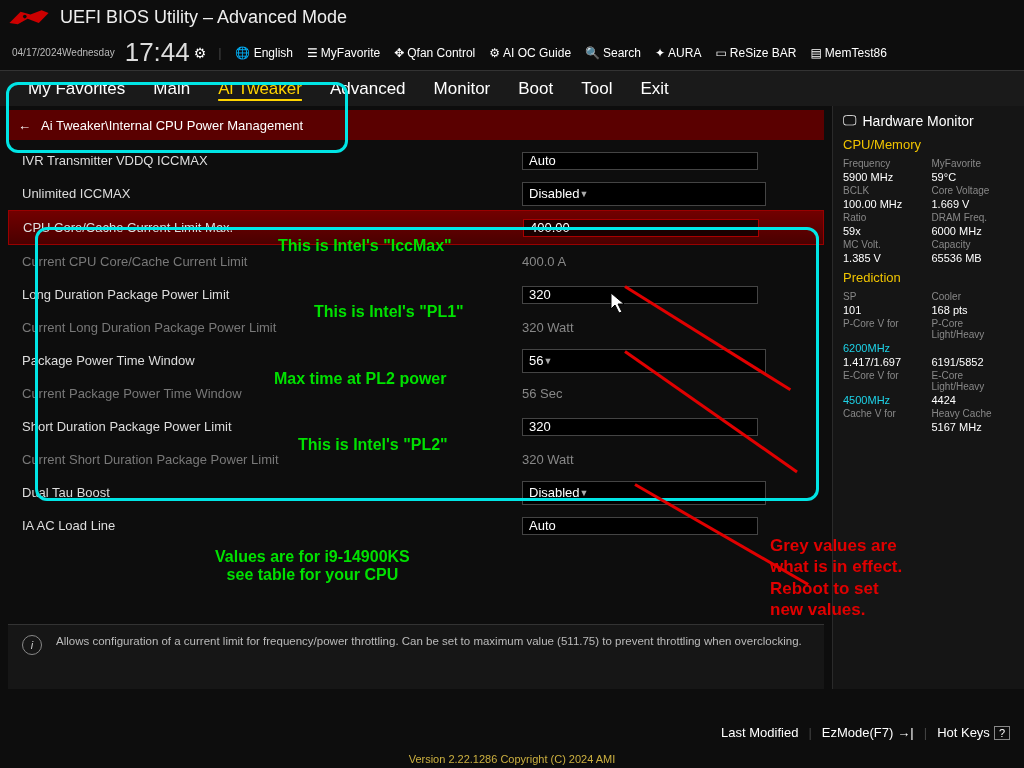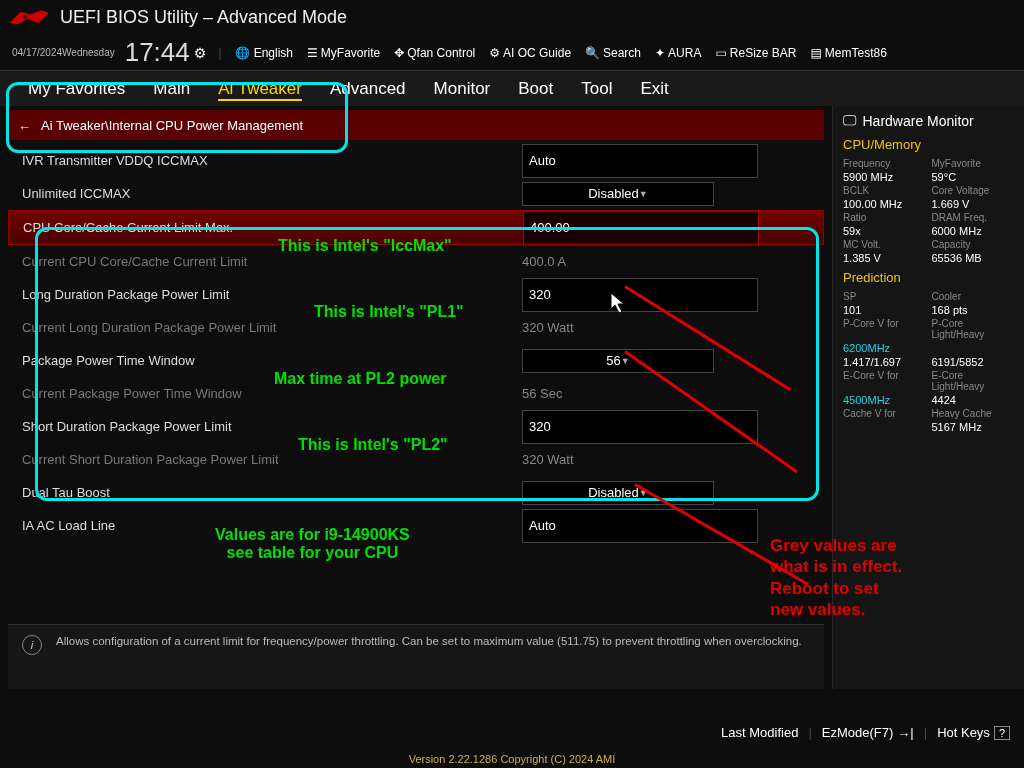--- a/index.html
+++ b/index.html
@@ -21,23 +21,23 @@
 .body{display:flex;height:calc(768px - 35px - 35px - 35px - 80px)}
 .left{width:832px;display:flex;flex-direction:column}
 .bc{height:30px;margin:4px 8px 0 8px;background:#5a0000;color:#fff;display:flex;align-items:center;padding:0 10px;font-size:13px}
 .bc .arr{margin-right:10px;cursor:pointer}
 .list{flex:1;overflow:hidden;padding:4px 8px 0 8px;position:relative}
 .row{display:flex;align-items:center;height:33px;padding:0 14px;font-size:13px}
 .row.sel{background:linear-gradient(#720000,#4a0000);border:1px solid #900}
 .row .lbl{flex:0 0 500px}
 .row.grey{color:#787878}
 .fld{flex:0 0 240px}
-.inp{width:236px;height:34px;background:#000;border:1px solid #444;color:#fff;font-size:13px;padding:0 6px;box-sizing:border-box}
+.inp{width:236px;height:18px;background:#000;border:1px solid #444;color:#fff;font-size:13px;padding:0 6px;box-sizing:border-box}
 .inp.sel{border:1px solid #a00;background:#1a0000}
-.dd{width:192px;height:24px;background:#000;border:1px solid #444;color:#fff;font-size:13px;display:flex;align-items:center;justify-content:center;padding:0 6px;box-sizing:border-box;cursor:pointer}
+.dd{width:244px;height:24px;background:#000;border:1px solid #444;color:#fff;font-size:13px;display:flex;align-items:center;justify-content:flex-start;padding:0 6px;box-sizing:border-box;cursor:pointer}
 .dd .car{font-size:9px;color:#aaa}
 .rotext{color:#888;font-size:13px}
 .desc{margin:4px 8px 0 8px;padding:10px 14px;color:#bbb;font-size:11.5px;border-top:1px solid #333;display:flex;align-items:flex-start;min-height:44px;background:#161616}
 .desc .info{width:18px;height:18px;border:1px solid #888;border-radius:50%;display:flex;align-items:center;justify-content:center;margin-right:14px;font-size:11px;color:#ccc;font-style:italic;flex-shrink:0}
 .right{width:192px;background:#151515;border-left:1px solid #2a2a2a;padding:6px 10px;box-sizing:border-box;font-size:11px}
 .right h3{margin:0 0 8px 0;font-size:14px;color:#fff;display:flex;align-items:center;gap:6px;font-weight:400}
 .sect{color:#f0c400;font-size:13px;margin:0 0 6px 0}
 .grid2{display:grid;grid-template-columns:1fr 1fr;gap:2px 6px;margin-bottom:6px}
 .grid2 .k{color:#888;font-size:10px}
 .grid2 .v{color:#fff;font-size:11px}
@@ -269,21 +269,21 @@
   </div>
   <div class="ver">Version 2.22.1286 Copyright (C) 2024 AMI</div>
 </div>
 
 <div class="box-cy" style="left:6px;top:82px;width:336px;height:65px"></div>
 <div class="box-cy" style="left:35px;top:227px;width:778px;height:268px"></div>
 <div class="anno g" style="left:278px;top:237px">This is Intel's "IccMax"</div>
 <div class="anno g" style="left:314px;top:303px">This is Intel's "PL1"</div>
 <div class="anno g" style="left:274px;top:370px">Max time at PL2 power</div>
 <div class="anno g" style="left:298px;top:436px">This is Intel's "PL2"</div>
-<div class="anno g" style="left:215px;top:526px;text-align:center;white-space:pre">Values are for i9-14900KS
+<div class="anno g" style="left:215px;top:548px;text-align:center;white-space:pre">Values are for i9-14900KS
 see table for your CPU</div>
 <div class="anno r" style="left:770px;top:535px;white-space:pre">Grey values are
 what is in effect.
 Reboot to set
 new values.</div>
 <div class="aline" style="left:625px;top:285px;width:195px;transform:rotate(32deg)"></div>
 <div class="aline" style="left:625px;top:350px;width:210px;transform:rotate(35deg)"></div>
 <div class="aline" style="left:635px;top:483px;width:200px;transform:rotate(30deg)"></div>
 <div class="cursor" style="left:610px;top:292px">
   <svg width="20" height="24" viewBox="0 0 20 24">

